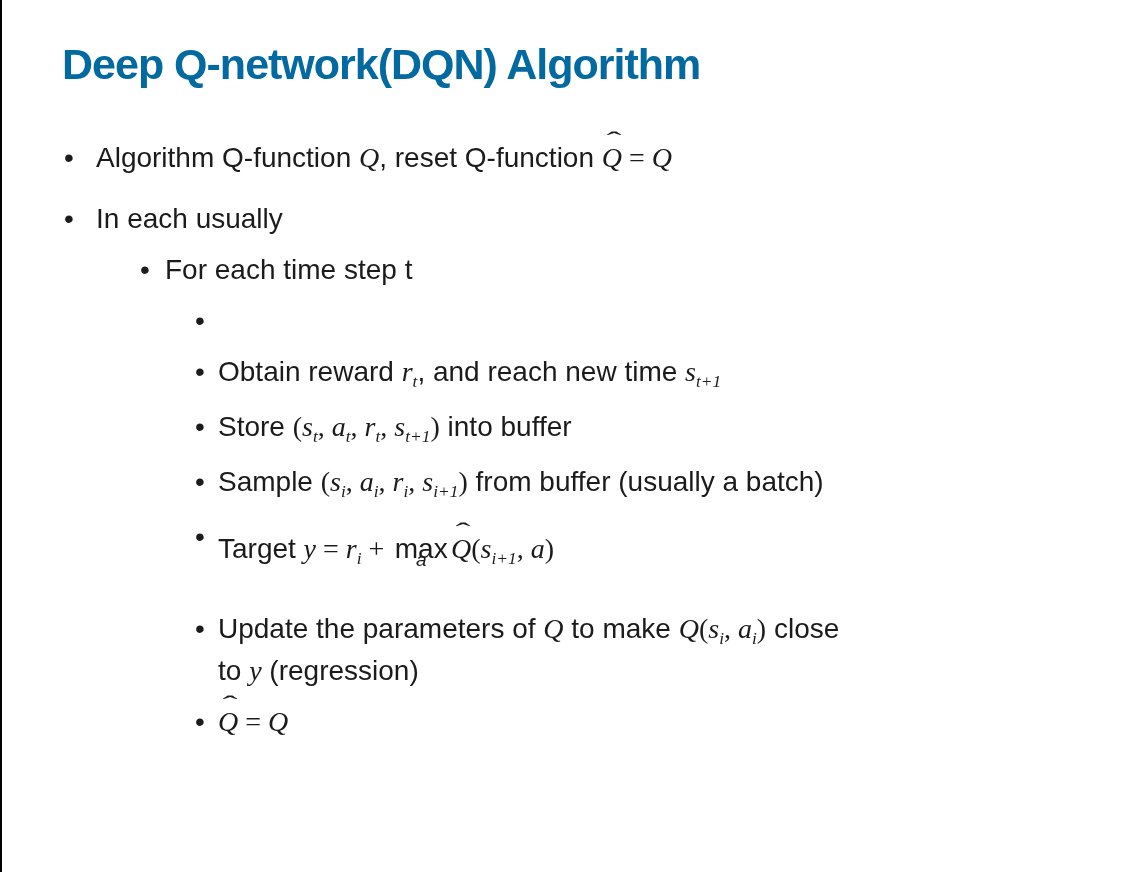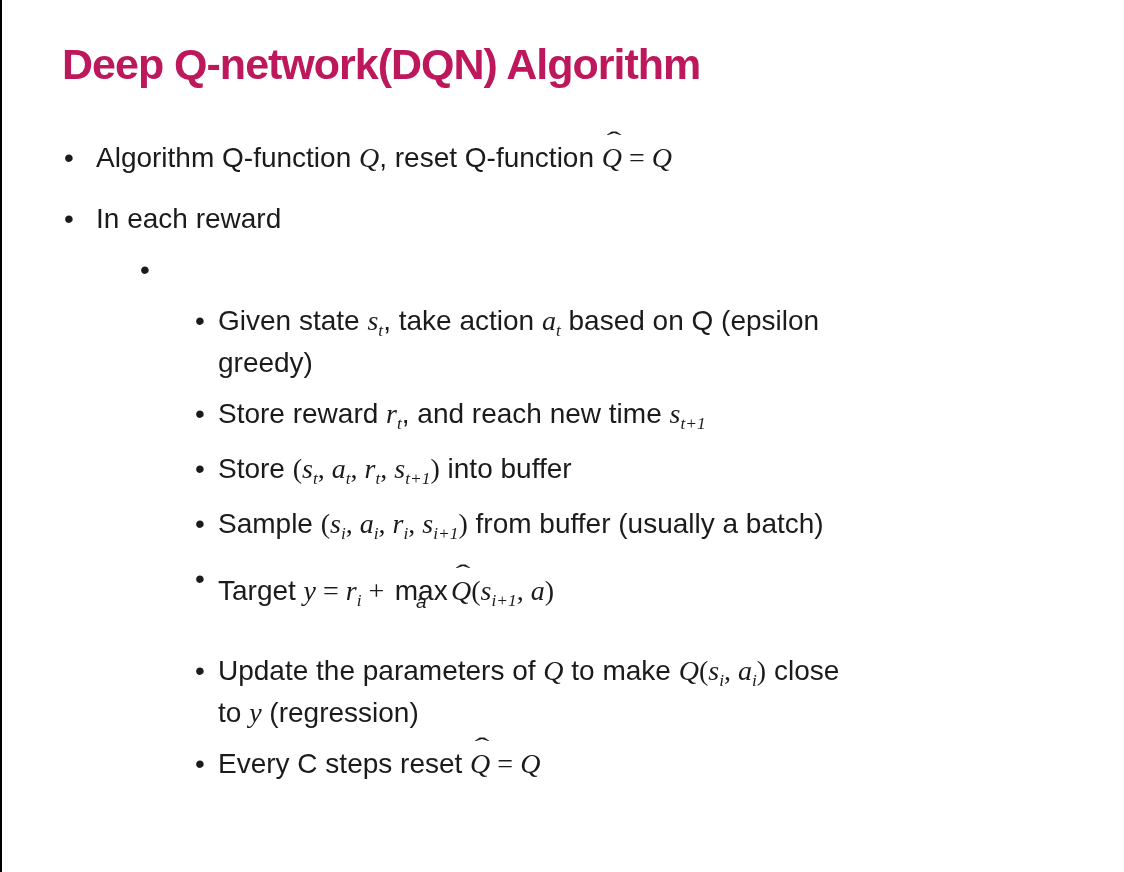--- a/index.html
+++ b/index.html
@@ -22,21 +22,21 @@
     width:2px; height:872px;
     background:var(--border);
   }
   .slide{
     padding:40px 34px 0 62px;
   }
   .title{
     font-size:43px;
     font-weight:700;
     letter-spacing:-1px;
-    color:#be185d;
+    color:#0369a1;
     margin:0 0 50px 0;
     line-height:1.15;
     font-family:"Liberation Sans", sans-serif;
   }
   .bullets{ font-size:28px; line-height:38px; }
   .item{ display:flex; margin-bottom:13px; }
   .item:first-child{ margin-bottom:23px; }
   .item.has-under{ margin-bottom:30px; }
   .item .marker{
     flex:none;
@@ -102,47 +102,47 @@
 
 <div class="slide">
   <h1 class="title">Deep Q-network(DQN) Algorithm</h1>
   <div class="bullets">
       <div class="item lvl1">
         <span class="marker">•</span>
         <span class="content"><span class="seg-t">Algorithm Q-function </span><span class="seg-v">Q</span><span class="seg-t">, reset Q-function </span><span class="seg-hq"><span class="hat">ˆ</span><span>Q</span></span><span class="seg-m"> = </span><span class="seg-v">Q</span></span>
       </div>
       <div class="item lvl1">
         <span class="marker">•</span>
-        <span class="content"><span class="seg-t">In each reward</span></span>
+        <span class="content"><span class="seg-t">In each usually</span></span>
       </div>
       <div class="item lvl2">
+        <span class="marker">•</span>
+        <span class="content"><span class="seg-t">For each time step t</span></span>
+      </div>
+      <div class="item lvl3">
         <span class="marker">•</span>
       </div>
       <div class="item lvl3">
         <span class="marker">•</span>
-        <span class="content"><span class="seg-t">Given state </span><span class="seg-v">s</span><span class="seg-s">t</span><span class="seg-t">, take action </span><span class="seg-v">a</span><span class="seg-s">t</span><span class="seg-t"> based on Q (epsilon</span><br><span class="seg-t">greedy)</span></span>
-      </div>
-      <div class="item lvl3">
-        <span class="marker">•</span>
-        <span class="content"><span class="seg-t">Store reward </span><span class="seg-v">r</span><span class="seg-s">t</span><span class="seg-t">, and reach new time </span><span class="seg-v">s</span><span class="seg-s">t+1</span></span>
+        <span class="content"><span class="seg-t">Obtain reward </span><span class="seg-v">r</span><span class="seg-s">t</span><span class="seg-t">, and reach new time </span><span class="seg-v">s</span><span class="seg-s">t+1</span></span>
       </div>
       <div class="item lvl3">
         <span class="marker">•</span>
         <span class="content"><span class="seg-t">Store </span><span class="seg-m">(</span><span class="seg-v">s</span><span class="seg-s">t</span><span class="seg-m">, </span><span class="seg-v">a</span><span class="seg-s">t</span><span class="seg-m">, </span><span class="seg-v">r</span><span class="seg-s">t</span><span class="seg-m">, </span><span class="seg-v">s</span><span class="seg-s">t+1</span><span class="seg-m">)</span><span class="seg-t"> into buffer</span></span>
       </div>
       <div class="item lvl3">
         <span class="marker">•</span>
         <span class="content"><span class="seg-t">Sample </span><span class="seg-m">(</span><span class="seg-v">s</span><span class="seg-s">i</span><span class="seg-m">, </span><span class="seg-v">a</span><span class="seg-s">i</span><span class="seg-m">, </span><span class="seg-v">r</span><span class="seg-s">i</span><span class="seg-m">, </span><span class="seg-v">s</span><span class="seg-s">i+1</span><span class="seg-m">)</span><span class="seg-t"> from buffer (usually a batch)</span></span>
       </div>
       <div class="item lvl3 has-under">
         <span class="marker">•</span>
         <span class="content"><span class="seg-t">Target </span><span class="seg-v">y</span><span class="seg-m"> = </span><span class="seg-v">r</span><span class="seg-s">i</span><span class="seg-m"> + </span><span class="seg-mx"><span>max</span><span class="mx-under">a</span></span><span class="seg-hq"><span class="hat">ˆ</span><span>Q</span></span><span class="seg-m">(</span><span class="seg-v">s</span><span class="seg-s">i+1</span><span class="seg-m">, </span><span class="seg-v">a</span><span class="seg-m">)</span></span>
       </div>
       <div class="item lvl3">
         <span class="marker">•</span>
         <span class="content"><span class="seg-t">Update the parameters of </span><span class="seg-v">Q</span><span class="seg-t"> to make </span><span class="seg-v">Q</span><span class="seg-m">(</span><span class="seg-v">s</span><span class="seg-s">i</span><span class="seg-m">, </span><span class="seg-v">a</span><span class="seg-s">i</span><span class="seg-m">)</span><span class="seg-t"> close</span><br><span class="seg-t">to </span><span class="seg-v">y</span><span class="seg-t"> (regression)</span></span>
       </div>
       <div class="item lvl3">
         <span class="marker">•</span>
-        <span class="content"><span class="seg-t">Every C steps reset </span><span class="seg-hq"><span class="hat">ˆ</span><span>Q</span></span><span class="seg-m"> = </span><span class="seg-v">Q</span></span>
+        <span class="content"><span class="seg-hq"><span class="hat">ˆ</span><span>Q</span></span><span class="seg-m"> = </span><span class="seg-v">Q</span></span>
       </div>
     </div>
 </div>
 
 </body></html>

